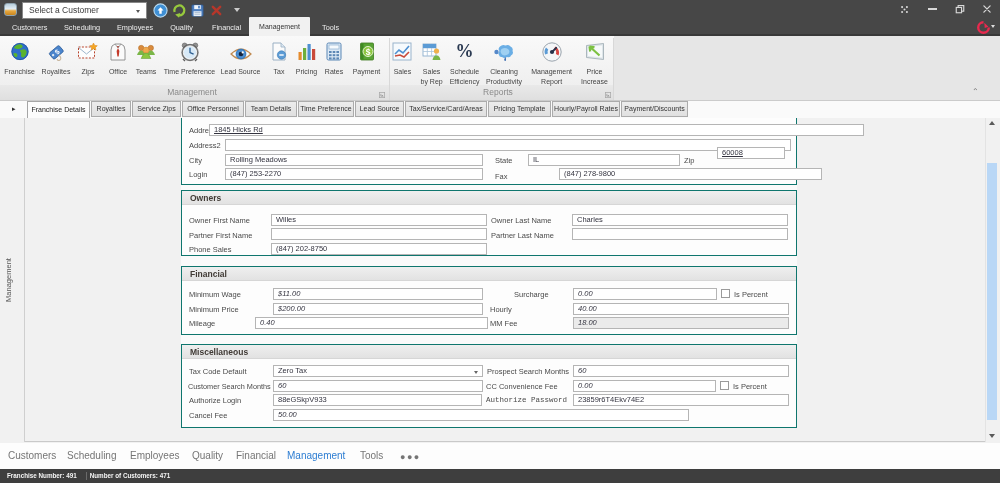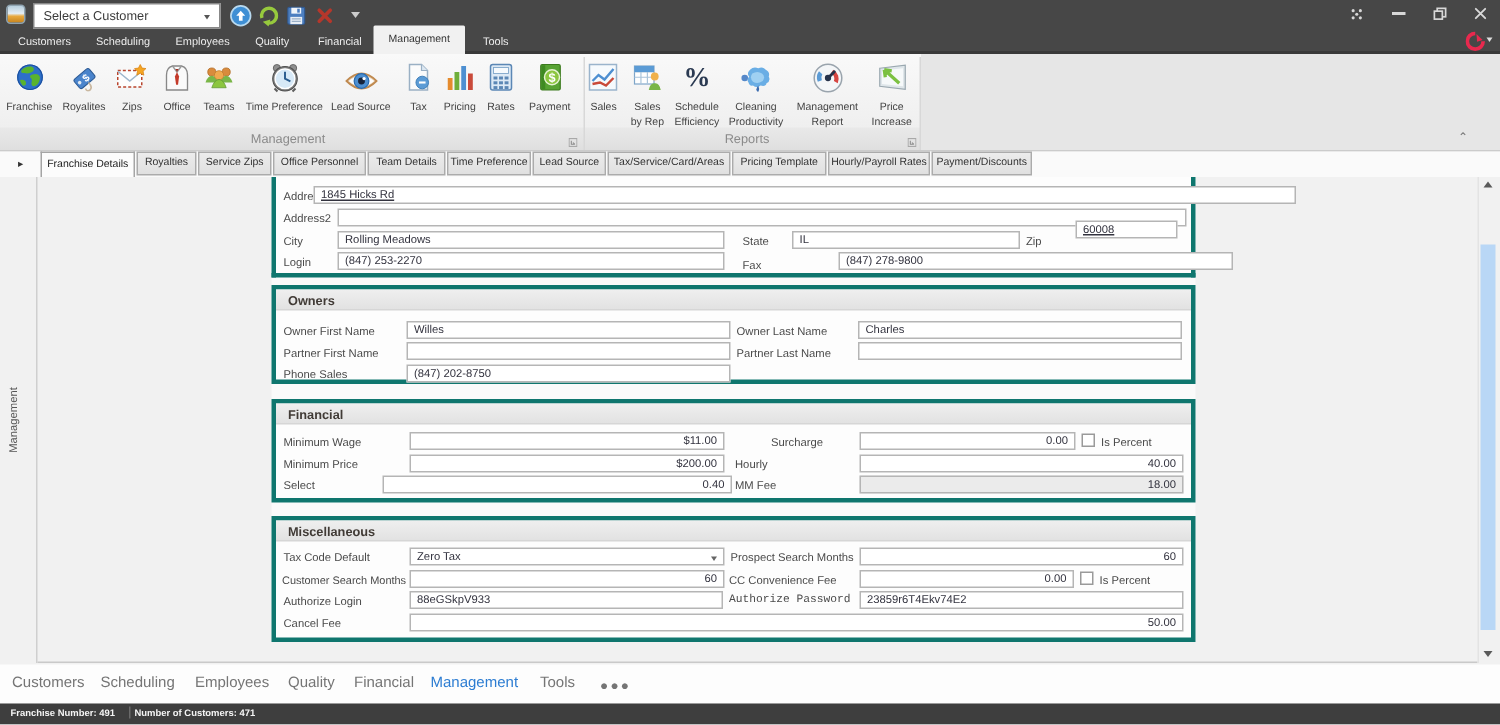--- a/index.html
+++ b/index.html
@@ -39,25 +39,25 @@
 .ptab { position:absolute; top:101px; height:16px; background:linear-gradient(180deg,#ececec,#e0e0e0); border:1px solid #ababab; font-size:7px; color:#333; text-align:center; line-height:14px; overflow:hidden; white-space:nowrap;}
 #ptab-sel { position:absolute; left:27px; top:101px; width:63px; height:17px; background:#fcfcfc; border:1px solid #a5a5a5; border-bottom:none; font-size:7px; color:#222; text-align:center; line-height:15px; z-index:2; }
 #tsarrow { position:absolute; left:12px; top:105px; font-size:7px; color:#333; }
 
 
 #content { left:0; top:118px; width:1000px; height:324px; background:#f1f1f1; border-bottom:1px solid #c9c9c9; }
 #dockstrip { position:absolute; left:0; top:118px; width:25px; height:324px; background:#f1f1f1; border-right:1px solid #cfcfcf; }
 #docktext { position:absolute; left:-16px; top:275px; width:50px; height:10px; font-size:7.5px; color:#555; transform:rotate(-90deg); white-space:nowrap; text-align:center;}
 #formbg { position:absolute; left:181px; top:118px; width:616px; height:309px; background:#fafafa; }
 
-.sect { position:absolute; left:181px; width:616px; background:#fdfdfd; border:3px solid #0f766e; }
+.sect { position:absolute; left:181px; width:616px; background:#fdfdfd; border:1px solid #0f766e; }
 .shead { height:14px; background:linear-gradient(180deg,#efefef,#e2e2e2); border-bottom:1px solid #d6d6d6; font-size:8.5px; font-weight:bold; color:#413b36; line-height:14px; padding-left:8px; }
 .flabel { position:absolute; font-size:7.5px; color:#4a4a4a; white-space:nowrap; }
 .finput { position:absolute; height:12px; background:#fff; border:1px solid #b5b5b5; font-size:7.5px; color:#33333f; line-height:10px; padding:0 4px; white-space:nowrap; overflow:hidden; }
-.finput.r { text-align:right; }
+.finput.r { text-align:left;font-style:italic; }
 .finput.dis { background:#ebebeb; }
 .fcheck { position:absolute; width:9px; height:9px; background:#fff; border:1px solid #9a9a9a; }
 .combo-car { position:absolute; width:0; height:0; border-left:2.5px solid transparent; border-right:2.5px solid transparent; border-top:3px solid #666; }
 
 
 #sbar { position:absolute; left:985px; top:118px; width:15px; height:324px; background:#f1f1f1; border-left:1px solid #e3e3e3;}
 #sthumb { position:absolute; left:987px; top:163px; width:10px; height:257px; background:#b9d7f6; }
 .sarr { position:absolute; left:989px; width:0; height:0; border-left:3.5px solid transparent; border-right:3.5px solid transparent; }
 
 
@@ -389,21 +389,21 @@
 <div class="flabel" style="left:189px;top:290px;">Minimum Wage</div>
 <div class="finput r" style="left:273px;top:288px;width:210px;">$11.00</div>
 <div class="flabel" style="left:490px;top:290px;padding-left:24px;">Surcharge</div>
 <div class="finput r" style="left:573px;top:288px;width:144px;">0.00</div>
 <div class="fcheck" style="left:721px;top:289px;"></div>
 <div class="flabel" style="left:734px;top:290px;">Is Percent</div>
 <div class="flabel" style="left:189px;top:305px;">Minimum Price</div>
 <div class="finput r" style="left:273px;top:302.5px;width:210px;">$200.00</div>
 <div class="flabel" style="left:490px;top:305px;">Hourly</div>
 <div class="finput r" style="left:573px;top:302.5px;width:216px;">40.00</div>
-<div class="flabel" style="left:189px;top:319px;">Select</div>
+<div class="flabel" style="left:189px;top:319px;">Mileage</div>
 <div class="finput r" style="left:255px;top:317px;width:233px;">0.40</div>
 <div class="flabel" style="left:490px;top:319px;">MM Fee</div>
 <div class="finput r dis" style="left:573px;top:317px;width:216px;">18.00</div>
 
 <div class="sect" style="top:344px;height:84px;">
       <div class="shead">Miscellaneous</div>
     </div>
 <div class="flabel" style="left:189px;top:367px;">Tax Code Default</div>
 <div class="finput" style="left:273px;top:365px;width:210px;">Zero Tax<span class="combo-car" style="right:4px;top:4.5px;"></span></div>
 <div class="flabel" style="left:487px;top:367px;">Prospect Search Months</div>
@@ -412,21 +412,21 @@
 <div class="finput r" style="left:273px;top:379.5px;width:210px;">60</div>
 <div class="flabel" style="left:486px;top:381.5px;">CC Convenience Fee</div>
 <div class="finput r" style="left:573px;top:379.5px;width:143px;">0.00</div>
 <div class="fcheck" style="left:720px;top:380.5px;"></div>
 <div class="flabel" style="left:733px;top:381.5px;">Is Percent</div>
 <div class="flabel" style="left:189px;top:396px;">Authorize Login</div>
 <div class="finput" style="left:273px;top:394px;width:209px;">88eGSkpV933</div>
 <div class="flabel" style="left:486px;top:396px;font-family:Liberation Mono, monospace;">Authorize Password</div>
 <div class="finput" style="left:573px;top:394px;width:216px;">23859r6T4Ekv74E2</div>
 <div class="flabel" style="left:189px;top:410.5px;">Cancel Fee</div>
-<div class="finput r" style="left:273px;top:408.5px;width:516px;">50.00</div>
+<div class="finput r" style="left:273px;top:408.5px;width:416px;">50.00</div>
 </div>
 
 <div id="sbar"></div>
 <div class="sarr" style="top:121px;border-bottom:4.5px solid #5a5a5a;"></div>
 <div id="sthumb"></div>
 <div class="sarr" style="top:434px;border-top:4.5px solid #5a5a5a;"></div>
 
 <div class="abs" id="bottomnav"></div>
 <div class="bnav" style="left:8px;">Customers</div>
 <div class="bnav" style="left:67px;">Scheduling</div>

